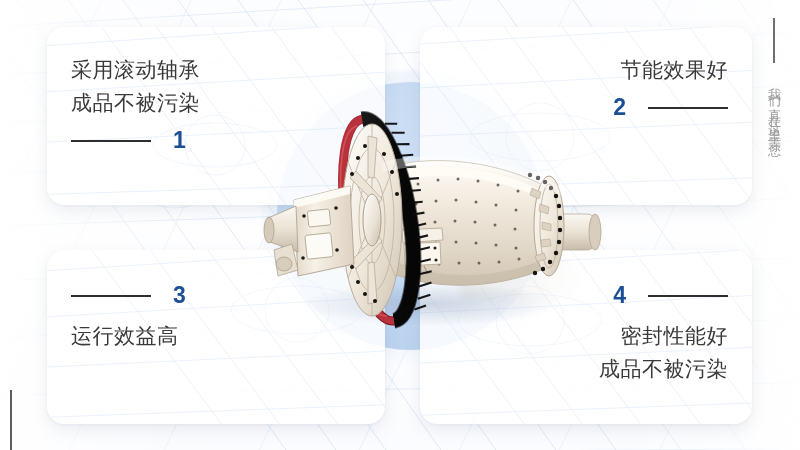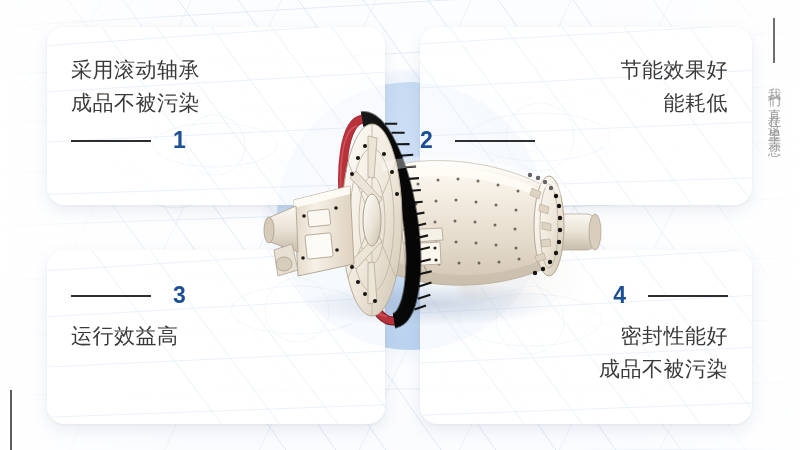--- a/index.html
+++ b/index.html
@@ -46,21 +46,21 @@
   #card2{left:420px; top:27px;  width:332px; height:178px;}
   #card3{left:47px;  top:250px; width:338px; height:174px;}
   #card4{left:420px; top:250px; width:332px; height:174px;}
 
   
   .card-grid{position:absolute;inset:0;border-radius:18px;overflow:hidden;pointer-events:none;opacity:.55;}
 
   .card-inner{position:relative;z-index:3;height:100%;box-sizing:border-box;display:flex;flex-direction:column;}
 
   .pad-l{padding:26px 0 0 24px;align-items:flex-start;text-align:left;}
-  .pad-r{padding:26px 24px 0 0;text-align:right;}
+  .pad-r{padding:26px 24px 0 0;align-items:flex-end;text-align:right;}
   .pad-l-b{padding:34px 0 0 24px;align-items:flex-start;text-align:left;}
   .pad-r-b{padding:34px 24px 0 0;align-items:flex-end;text-align:right;}
 
   .ctext{
     font-size:21px;line-height:33px;color:#3a3a3a;letter-spacing:.5px;
     font-family:"Liberation Sans","DejaVu Sans",sans-serif;
     white-space:nowrap;
   }
 
   
@@ -218,21 +218,20 @@
         <path d="M -20 110 L 360 94"></path>
           <path d="M -20 162 L 360 150"></path>
       </g>
       <g stroke="#c6dbf2" stroke-width="0.8" fill="none" opacity="0.5">
         <ellipse cx="120" cy="110" rx="70" ry="24"></ellipse>
         <circle cx="120" cy="110" r="34"></circle>
       </g>
     </svg>
     <div class="card-inner pad-r">
       <div class="ctext">节能效果好</div>
-      <div class="ctext">能耗低</div>
       <div class="numrow">
         <span class="num">2</span>
         <span class="rule"></span>
       </div>
     </div>
   </div>
 
   <div class="card" id="card3">
     <svg class="card-grid" viewBox="0 0 338 174" preserveAspectRatio="none">
       <g stroke="#b8cfee" stroke-width="0.9" fill="none" opacity="0.55">

